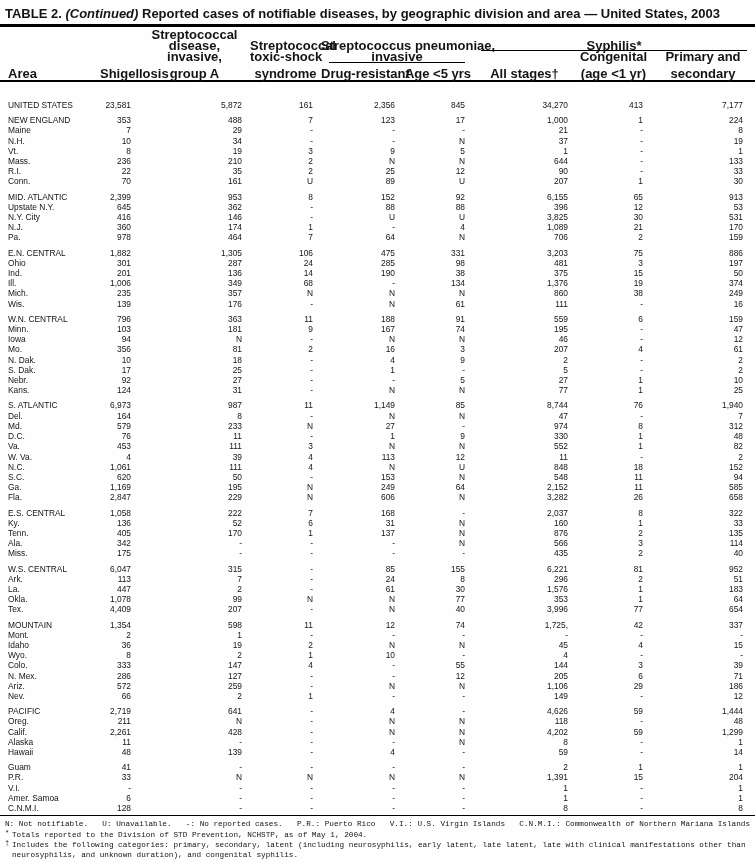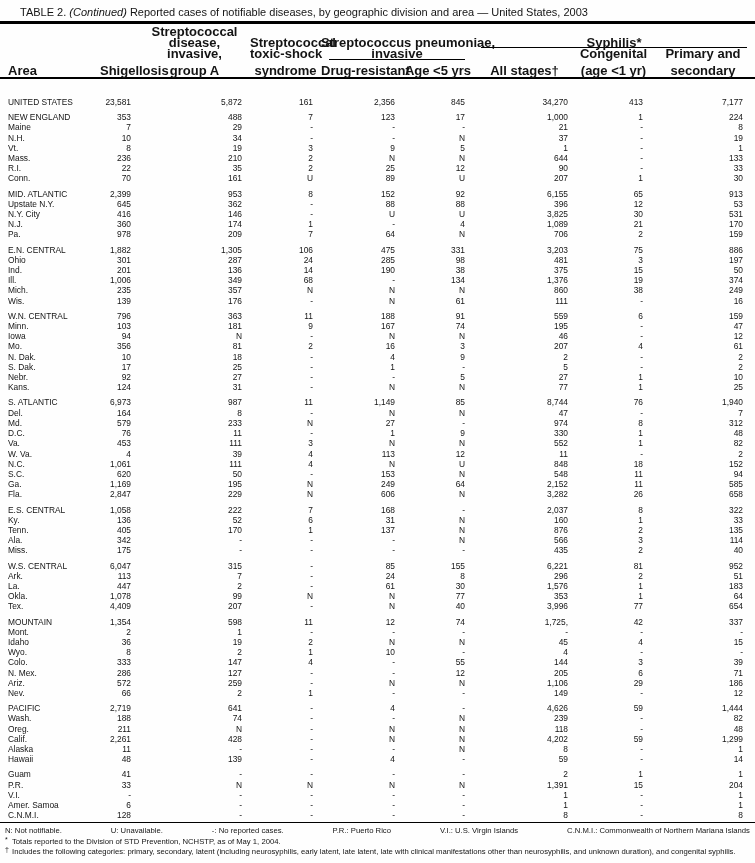--- a/index.html
+++ b/index.html
@@ -2,21 +2,21 @@
 <html><head>
 <meta charset="utf-8">
 <style>
   html,body { margin:0; padding:0; }
   body {
     width:755px; height:863px; overflow:hidden;
     background:#fefefe; color:#141414;
     font-family:"Liberation Sans", sans-serif;
   }
   .page { width:755px; }
-  .title { padding:6px 4px 0 20px; font-size:11px; font-weight:normal; white-space:nowrap; }
+  .title { padding:6px 4px 0 5px; font-size:13px; font-weight:bold; white-space:nowrap; }
   .title .cont { font-style:italic; }
   .rule-title { height:3px; background:#000; margin:3px 0 2px 0; }
 
   
   .thead {
     display:grid;
     grid-template-columns:100px 39px 111px 71px 82px 70px 103px 75px 104px;
     grid-template-rows:11px 11px 12px 4px 13px;
     border-bottom:2px solid #000;
     font-weight:bold; font-size:13px;
@@ -33,21 +33,21 @@
   table.data { border-collapse:collapse; table-layout:fixed; width:755px; margin-top:18px; }
   table.data td {
     font-size:8.4px; line-height:10.2px; padding:0 8px 0 0;
     text-align:right; white-space:nowrap; overflow:visible;
   }
   table.data td:first-child { text-align:left; padding:0 0 0 8px; }
   table.data td:last-child { padding-right:12px; }
   tr.gap td { height:5px; line-height:5px; font-size:1px; padding:0; }
 
   .rule-bottom { height:1px; background:#000; margin-top:2px; }
-  .foot { padding:3px 5px 0 5px; font-size:7.7px; line-height:10.4px; }
+  .foot { padding:3px 5px 0 5px; font-size:7.7px; line-height:10.4px;font-family:Liberation Mono, monospace; }
   .legend { display:flex; justify-content:space-between; white-space:nowrap; }
   .fn { position:relative; padding-left:7px; }
   .fn .mark { position:absolute; left:0; top:-2px; font-size:7px; }
 </style>
 </head>
 <body>
 
 <div class="page">
 
   <div class="title"><span>TABLE 2.</span> <span class="cont">(Continued)</span> <span>Reported cases of notifiable diseases, by geographic division and area — United States, 2003</span></div>
@@ -226,21 +226,21 @@
           <td>1</td>
           <td>-</td>
           <td>4</td>
           <td>1,089</td>
           <td>21</td>
           <td>170</td>
         </tr>
         <tr>
           <td>Pa.</td>
           <td>978</td>
-          <td>209</td>
+          <td>464</td>
           <td>7</td>
           <td>64</td>
           <td>N</td>
           <td>706</td>
           <td>2</td>
           <td>159</td>
         </tr>
         <tr class="gap">
           <td colspan="9"></td>
         </tr>
@@ -727,31 +727,20 @@
         <tr>
           <td>PACIFIC</td>
           <td>2,719</td>
           <td>641</td>
           <td>-</td>
           <td>4</td>
           <td>-</td>
           <td>4,626</td>
           <td>59</td>
           <td>1,444</td>
-        </tr>
-        <tr>
-          <td>Wash.</td>
-          <td>188</td>
-          <td>74</td>
-          <td>-</td>
-          <td>-</td>
-          <td>N</td>
-          <td>239</td>
-          <td>-</td>
-          <td>82</td>
         </tr>
         <tr>
           <td>Oreg.</td>
           <td>211</td>
           <td>N</td>
           <td>-</td>
           <td>N</td>
           <td>N</td>
           <td>118</td>
           <td>-</td>

